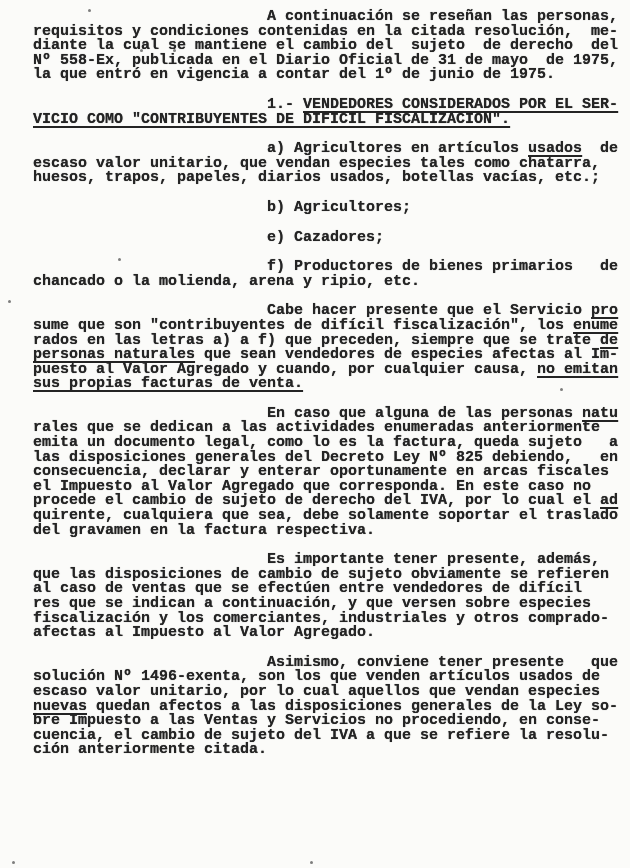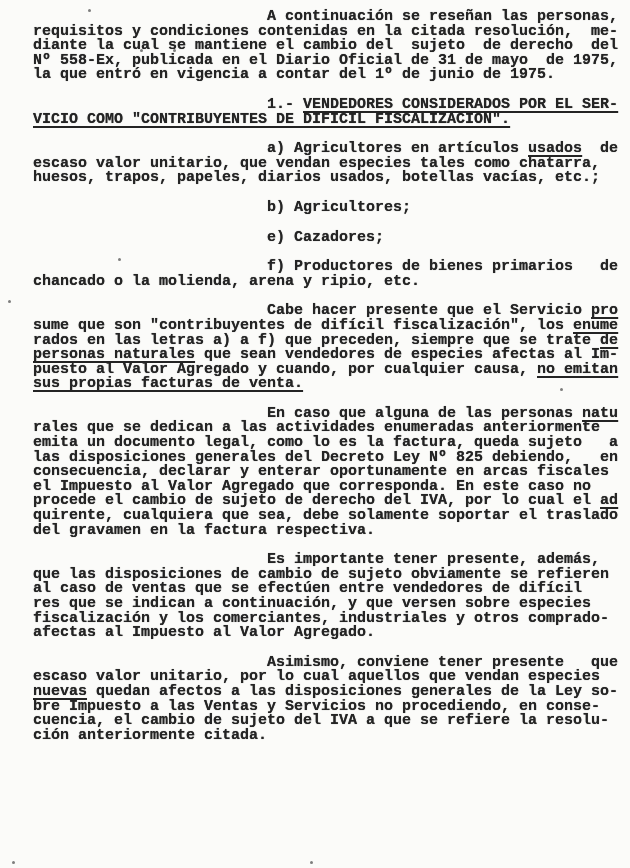--- a/index.html
+++ b/index.html
@@ -96,20 +96,21 @@
     <div class="block">
       <div class="line"><span class="seg">                          Es importante tener presente, además,</span></div>
       <div class="line"><span class="seg">que las disposiciones de cambio de sujeto obviamente se refieren</span></div>
       <div class="line"><span class="seg">al caso de ventas que se efectúen entre vendedores de difícil</span></div>
       <div class="line"><span class="seg">res que se indican a continuación, y que versen sobre especies</span></div>
       <div class="line"><span class="seg">fiscalización y los comerciantes, industriales y otros comprado-</span></div>
       <div class="line"><span class="seg">afectas al Impuesto al Valor Agregado.</span></div>
     </div>
     <div class="block">
       <div class="line"><span class="seg">                          Asimismo, conviene tener presente   que</span></div>
+      <div class="line"><span class="seg">solución Nº 1496-exenta, son los que venden artículos usados de</span></div>
       <div class="line"><span class="seg">escaso valor unitario, por lo cual aquellos que vendan especies</span></div>
       <div class="line"><span class="seg u">nuevas</span><span class="seg"> quedan afectos a las disposiciones generales de la Ley so-</span></div>
       <div class="line"><span class="seg">bre Impuesto a las Ventas y Servicios no procediendo, en conse-</span></div>
       <div class="line"><span class="seg">cuencia, el cambio de sujeto del IVA a que se refiere la resolu-</span></div>
       <div class="line"><span class="seg">ción anteriormente citada.</span></div>
     </div>
   </div>
 
 <div class="speck" style="left: 88px; top: 9px;"></div>
 <div class="speck" style="left: 140px; top: 49px;"></div>

